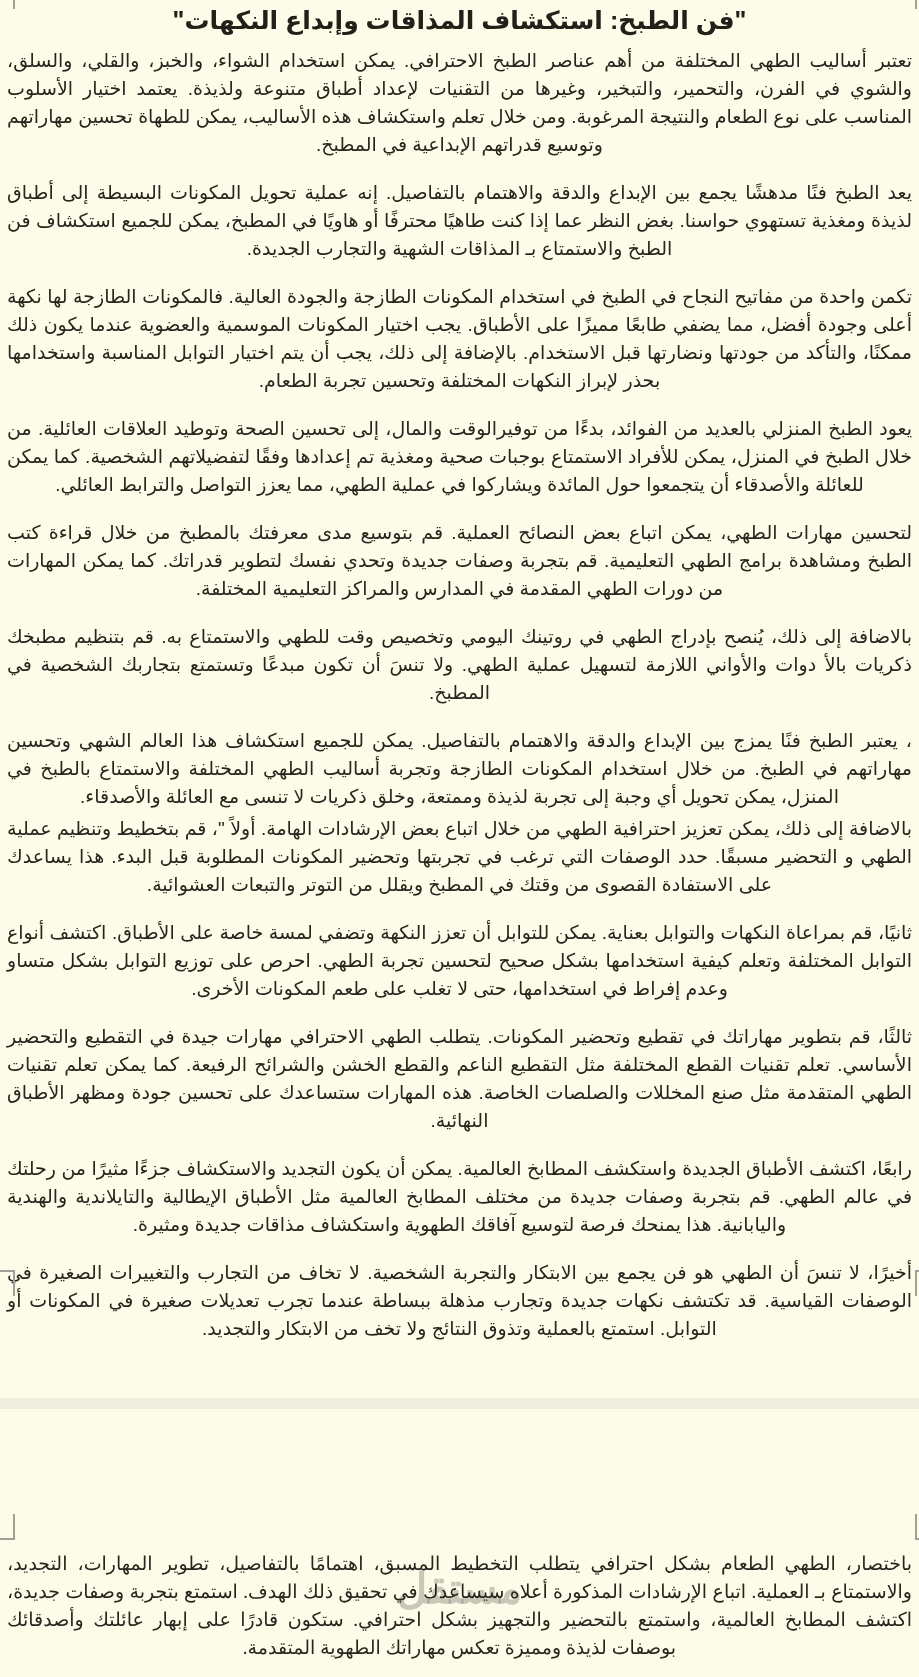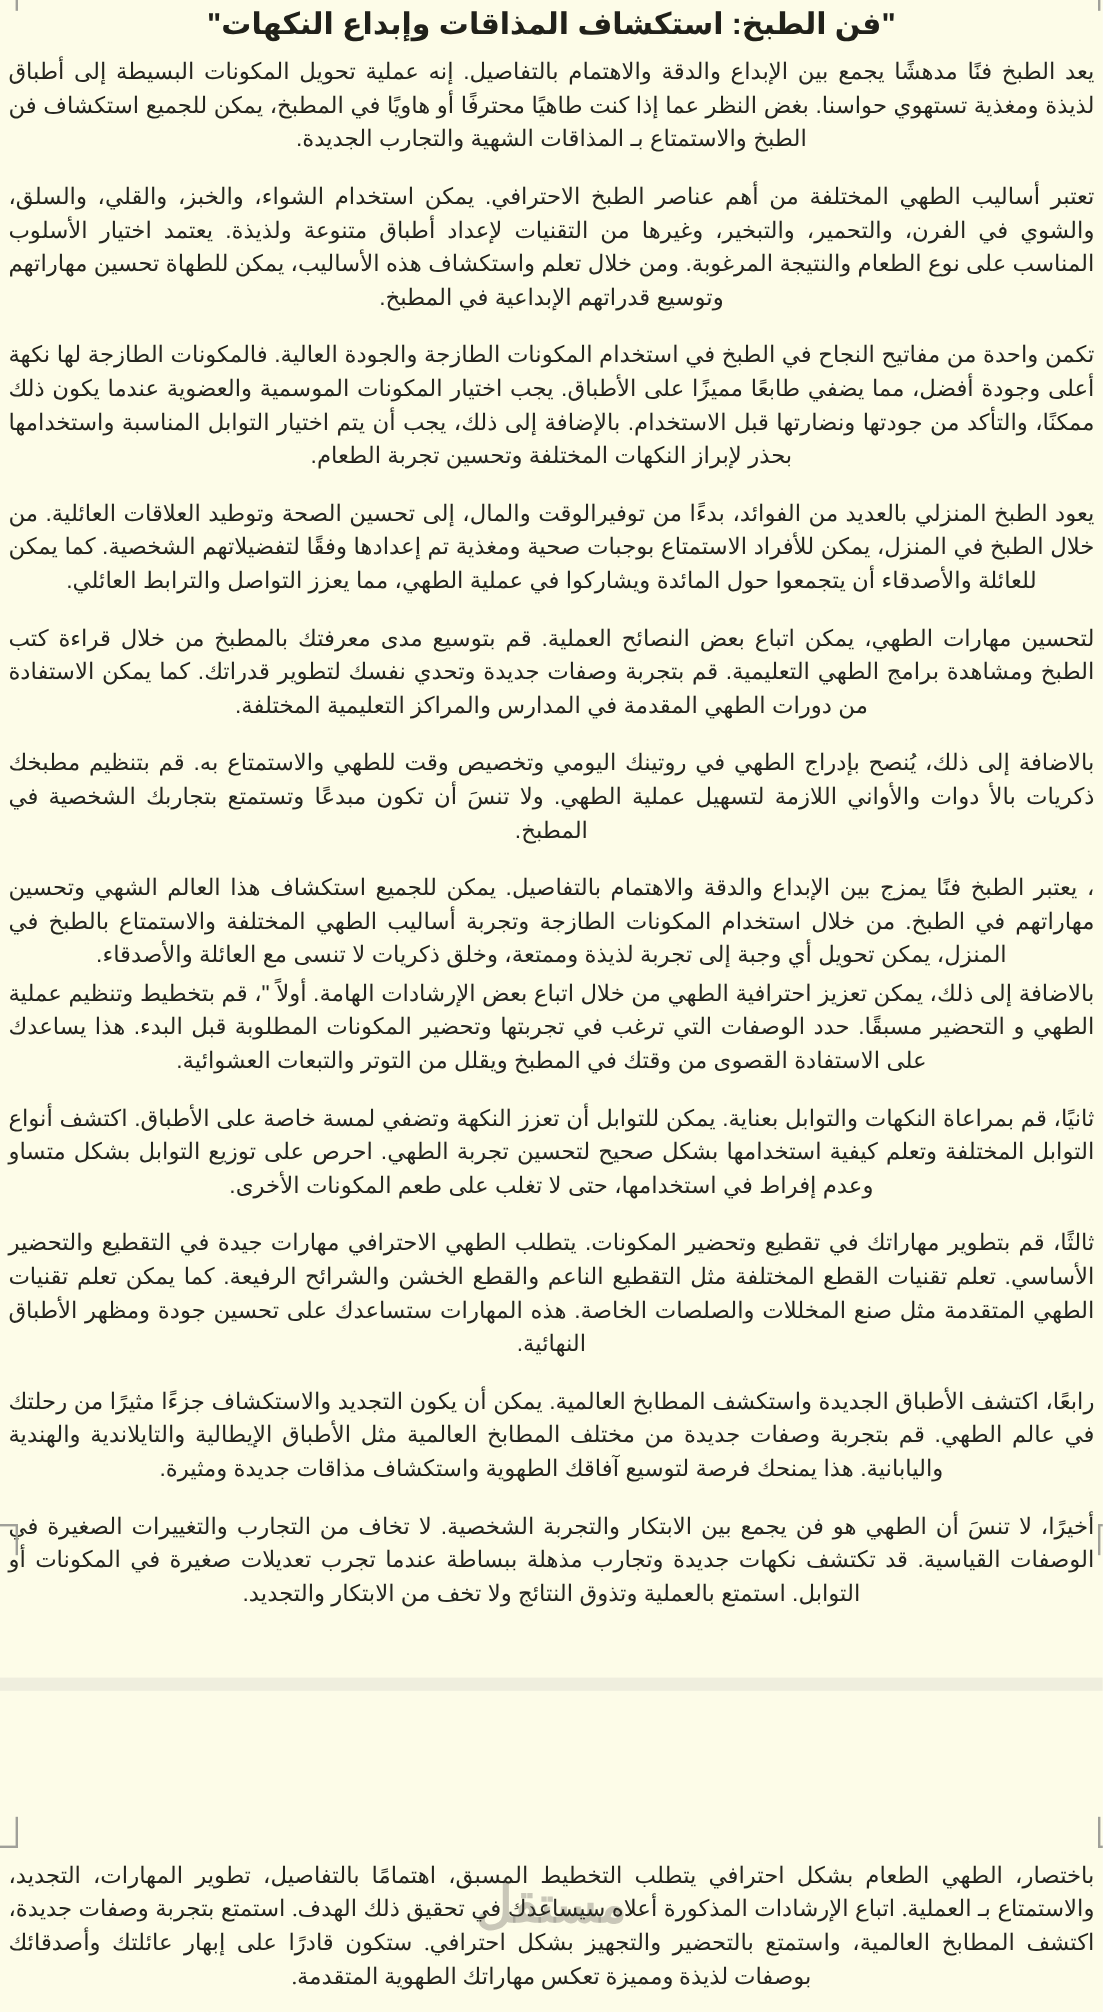--- a/index.html
+++ b/index.html
@@ -87,25 +87,25 @@
     margin-top: -6px;
   }
 </style>
 </head>
 <body>
 
 <div class="canvas">
 
   <div class="page1-content">
     <h1 class="doc-title">"فن الطبخ: استكشاف المذاقات وإبداع النكهات"</h1>
+    <p class="para">تعتبر أساليب الطهي المختلفة من أهم عناصر الطبخ الاحترافي. يمكن استخدام الشواء، والخبز، والقلي، والسلق، والشوي في الفرن، والتحمير، والتبخير، وغيرها من التقنيات لإعداد أطباق متنوعة ولذيذة. يعتمد اختيار الأسلوب المناسب على نوع الطعام والنتيجة المرغوبة. ومن خلال تعلم واستكشاف هذه الأساليب، يمكن للطهاة تحسين مهاراتهم وتوسيع قدراتهم الإبداعية في المطبخ.</p>
     <p class="para">يعد الطبخ فنًا مدهشًا يجمع بين الإبداع والدقة والاهتمام بالتفاصيل. إنه عملية تحويل المكونات البسيطة إلى أطباق لذيذة ومغذية تستهوي حواسنا. بغض النظر عما إذا كنت طاهيًا محترفًا أو هاويًا في المطبخ، يمكن للجميع استكشاف فن الطبخ والاستمتاع بـ المذاقات الشهية والتجارب الجديدة.</p>
-    <p class="para">تعتبر أساليب الطهي المختلفة من أهم عناصر الطبخ الاحترافي. يمكن استخدام الشواء، والخبز، والقلي، والسلق، والشوي في الفرن، والتحمير، والتبخير، وغيرها من التقنيات لإعداد أطباق متنوعة ولذيذة. يعتمد اختيار الأسلوب المناسب على نوع الطعام والنتيجة المرغوبة. ومن خلال تعلم واستكشاف هذه الأساليب، يمكن للطهاة تحسين مهاراتهم وتوسيع قدراتهم الإبداعية في المطبخ.</p>
     <p class="para">تكمن واحدة من مفاتيح النجاح في الطبخ في استخدام المكونات الطازجة والجودة العالية. فالمكونات الطازجة لها نكهة أعلى وجودة أفضل، مما يضفي طابعًا مميزًا على الأطباق. يجب اختيار المكونات الموسمية والعضوية عندما يكون ذلك ممكنًا، والتأكد من جودتها ونضارتها قبل الاستخدام. بالإضافة إلى ذلك، يجب أن يتم اختيار التوابل المناسبة واستخدامها بحذر لإبراز النكهات المختلفة وتحسين تجربة الطعام.</p>
     <p class="para">يعود الطبخ المنزلي بالعديد من الفوائد، بدءًا من توفيرالوقت والمال، إلى تحسين الصحة وتوطيد العلاقات العائلية. من خلال الطبخ في المنزل، يمكن للأفراد الاستمتاع بوجبات صحية ومغذية تم إعدادها وفقًا لتفضيلاتهم الشخصية. كما يمكن للعائلة والأصدقاء أن يتجمعوا حول المائدة ويشاركوا في عملية الطهي، مما يعزز التواصل والترابط العائلي.</p>
-    <p class="para">لتحسين مهارات الطهي، يمكن اتباع بعض النصائح العملية. قم بتوسيع مدى معرفتك بالمطبخ من خلال قراءة كتب الطبخ ومشاهدة برامج الطهي التعليمية. قم بتجربة وصفات جديدة وتحدي نفسك لتطوير قدراتك. كما يمكن الاستفادة من دورات الطهي المقدمة في المدارس والمراكز التعليمية المختلفة.</p>
+    <p class="para">لتحسين مهارات الطهي، يمكن اتباع بعض النصائح العملية. قم بتوسيع مدى معرفتك بالمطبخ من خلال قراءة كتب الطبخ ومشاهدة برامج الطهي التعليمية. قم بتجربة وصفات جديدة وتحدي نفسك لتطوير قدراتك. كما يمكن المهارات من دورات الطهي المقدمة في المدارس والمراكز التعليمية المختلفة.</p>
     <p class="para">بالاضافة إلى ذلك، يُنصح بإدراج الطهي في روتينك اليومي وتخصيص وقت للطهي والاستمتاع به. قم بتنظيم مطبخك ذكريات بالأ دوات والأواني اللازمة لتسهيل عملية الطهي. ولا تنسَ أن تكون مبدعًا وتستمتع بتجاربك الشخصية في المطبخ.</p>
     <p class="para tight">، يعتبر الطبخ فنًا يمزج بين الإبداع والدقة والاهتمام بالتفاصيل. يمكن للجميع استكشاف هذا العالم الشهي وتحسين مهاراتهم في الطبخ. من خلال استخدام المكونات الطازجة وتجربة أساليب الطهي المختلفة والاستمتاع بالطبخ في المنزل، يمكن تحويل أي وجبة إلى تجربة لذيذة وممتعة، وخلق ذكريات لا تنسى مع العائلة والأصدقاء.</p>
     <p class="para">بالاضافة إلى ذلك، يمكن تعزيز احترافية الطهي من خلال اتباع بعض الإرشادات الهامة. أولاً "، قم بتخطيط وتنظيم عملية الطهي و التحضير مسبقًا. حدد الوصفات التي ترغب في تجربتها وتحضير المكونات المطلوبة قبل البدء. هذا يساعدك على الاستفادة القصوى من وقتك في المطبخ ويقلل من التوتر والتبعات العشوائية.</p>
     <p class="para">ثانيًا، قم بمراعاة النكهات والتوابل بعناية. يمكن للتوابل أن تعزز النكهة وتضفي لمسة خاصة على الأطباق. اكتشف أنواع التوابل المختلفة وتعلم كيفية استخدامها بشكل صحيح لتحسين تجربة الطهي. احرص على توزيع التوابل بشكل متساو وعدم إفراط في استخدامها، حتى لا تغلب على طعم المكونات الأخرى.</p>
     <p class="para">ثالثًا، قم بتطوير مهاراتك في تقطيع وتحضير المكونات. يتطلب الطهي الاحترافي مهارات جيدة في التقطيع والتحضير الأساسي. تعلم تقنيات القطع المختلفة مثل التقطيع الناعم والقطع الخشن والشرائح الرفيعة. كما يمكن تعلم تقنيات الطهي المتقدمة مثل صنع المخللات والصلصات الخاصة. هذه المهارات ستساعدك على تحسين جودة ومظهر الأطباق النهائية.</p>
     <p class="para">رابعًا، اكتشف الأطباق الجديدة واستكشف المطابخ العالمية. يمكن أن يكون التجديد والاستكشاف جزءًا مثيرًا من رحلتك في عالم الطهي. قم بتجربة وصفات جديدة من مختلف المطابخ العالمية مثل الأطباق الإيطالية والتايلاندية والهندية واليابانية. هذا يمنحك فرصة لتوسيع آفاقك الطهوية واستكشاف مذاقات جديدة ومثيرة.</p>
     <p class="para">أخيرًا، لا تنسَ أن الطهي هو فن يجمع بين الابتكار والتجربة الشخصية. لا تخاف من التجارب والتغييرات الصغيرة في الوصفات القياسية. قد تكتشف نكهات جديدة وتجارب مذهلة ببساطة عندما تجرب تعديلات صغيرة في المكونات أو التوابل. استمتع بالعملية وتذوق النتائج ولا تخف من الابتكار والتجديد.</p>
   </div>
 
   <div class="bm bm-tl-partial"></div>

